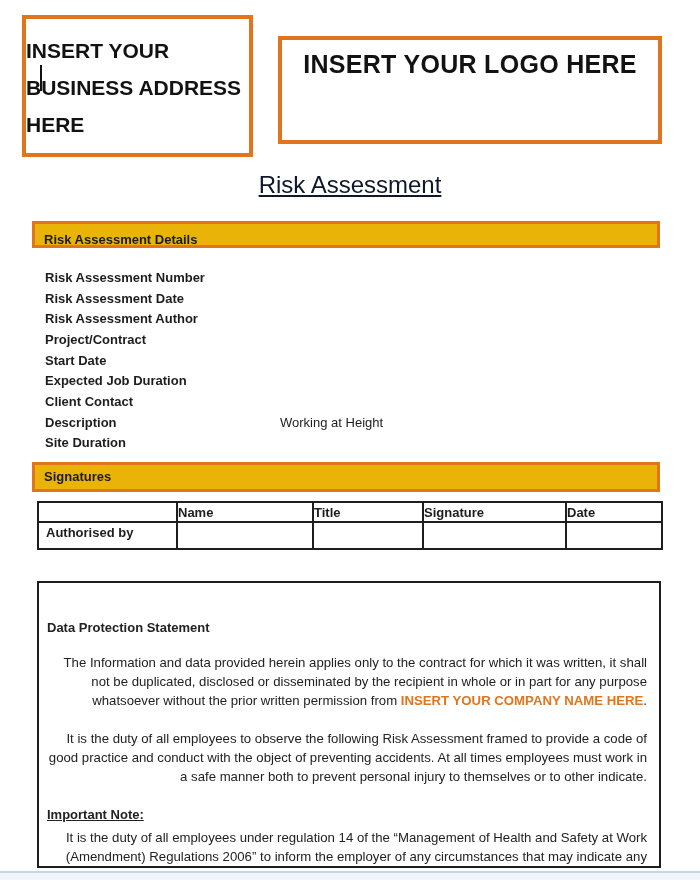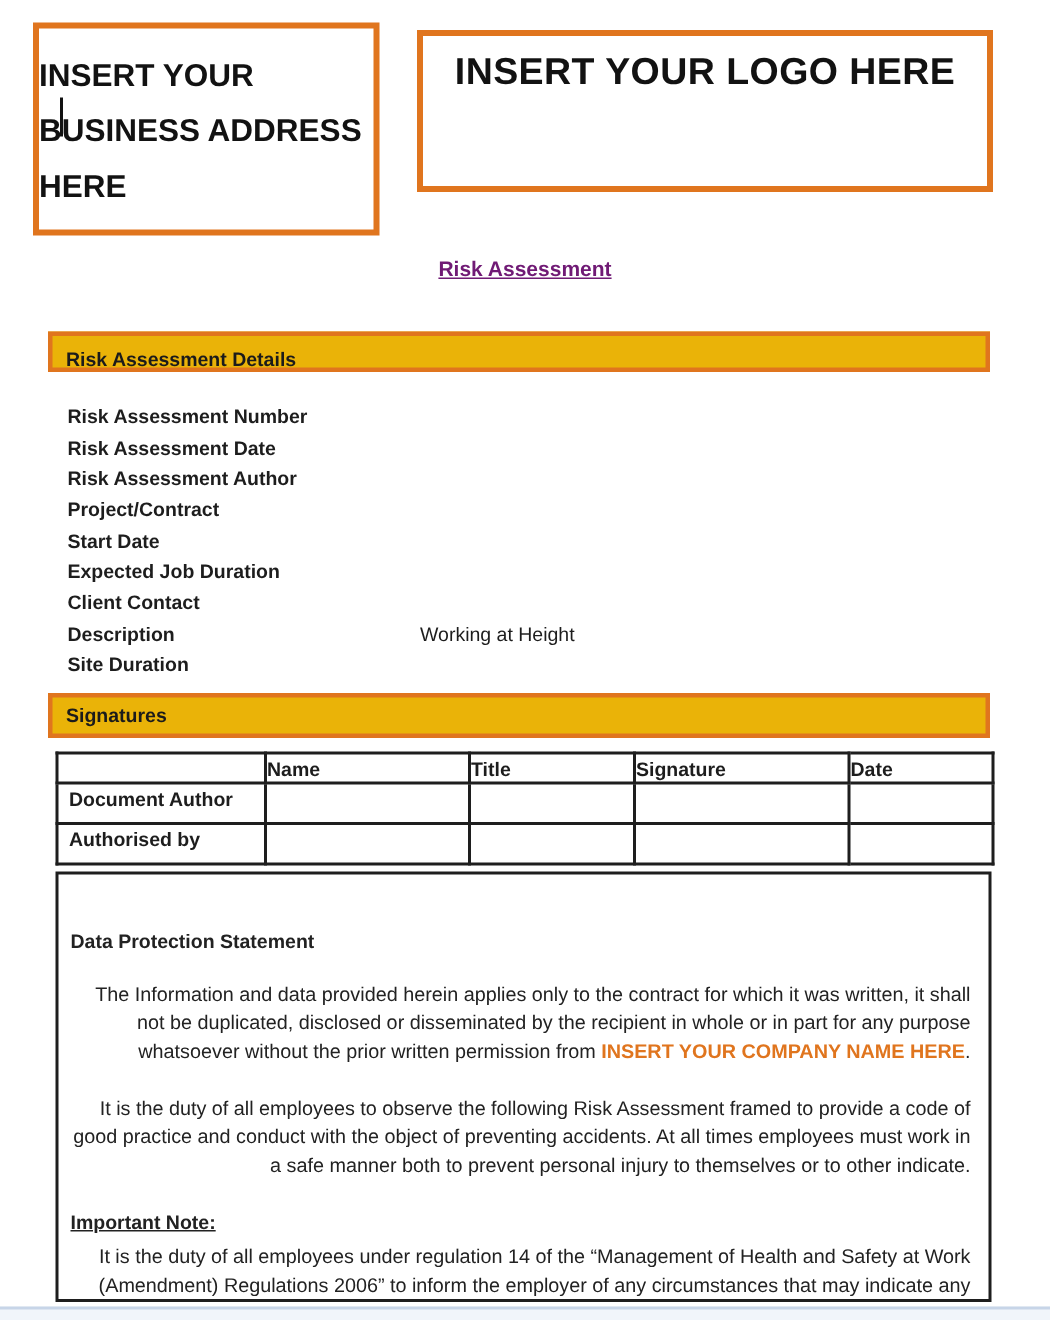--- a/index.html
+++ b/index.html
@@ -19,31 +19,31 @@
     position: absolute; left: 22px; top: 15px; width: 231px; height: 142px;
     border: 4px solid #e0751e; background: #fff;
     text-align: left; font-weight: bold; font-size: 21px; line-height: 37px;
     padding-top: 13px; color: #121212;
   }
   .text-cursor {
     position: absolute; left: 14px; top: 46px; width: 2px; height: 26px;
     background: #111;
   }
   .logo-box {
-    position: absolute; left: 278px; top: 20px; width: 384px; height: 108px;
+    position: absolute; left: 278px; top: 36px; width: 384px; height: 108px;
     border: 4px solid #e0751e; background: #fff;
     text-align: center; font-weight: bold; font-size: 25px;
     padding-top: 10px; letter-spacing: 0.3px; color: #121212;
   }
 
   
   .doc-title {
     position: absolute; top: 171px; left: 0; width: 100%;
-    text-align: center; font-size: 14px; font-weight: bold;
-    text-decoration: underline; color: #701a75;
+    text-align: center; font-size: 24px; font-weight: normal;
+    text-decoration: underline; color: #0f172a;
   }
 
   
   .section-bar {
     position: absolute; left: 32px; width: 628px;
     border: 3px solid #e0751e; background: #eab308;
     font-weight: bold; font-size: 13px; padding-left: 9px;
     overflow: hidden; color: #1b1b1b;
   }
   .bar-details  { top: 221px; height: 27px; line-height: 32px; }
@@ -160,27 +160,20 @@
       <tr>
         <th></th>
         <th>Name</th>
         <th>Title</th>
         <th>Signature</th>
         <th>Date</th>
       </tr>
     </thead>
     <tbody>
       <tr>
-        <td class="row-label">Document Author</td>
-        <td></td>
-        <td></td>
-        <td></td>
-        <td></td>
-      </tr>
-      <tr>
         <td class="row-label">Authorised by</td>
         <td></td>
         <td></td>
         <td></td>
         <td></td>
       </tr>
     </tbody>
   </table>
 
   <div class="dp-box">

